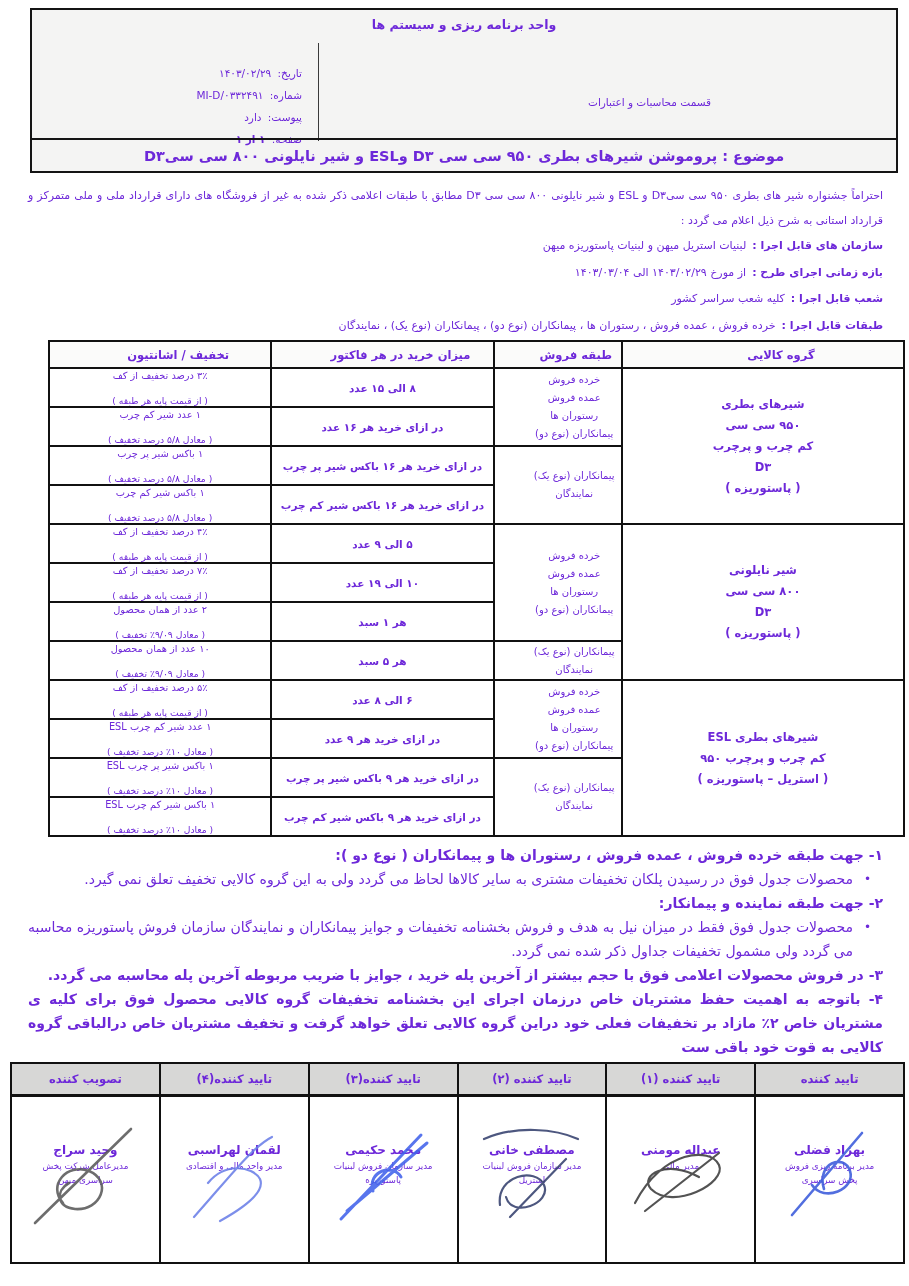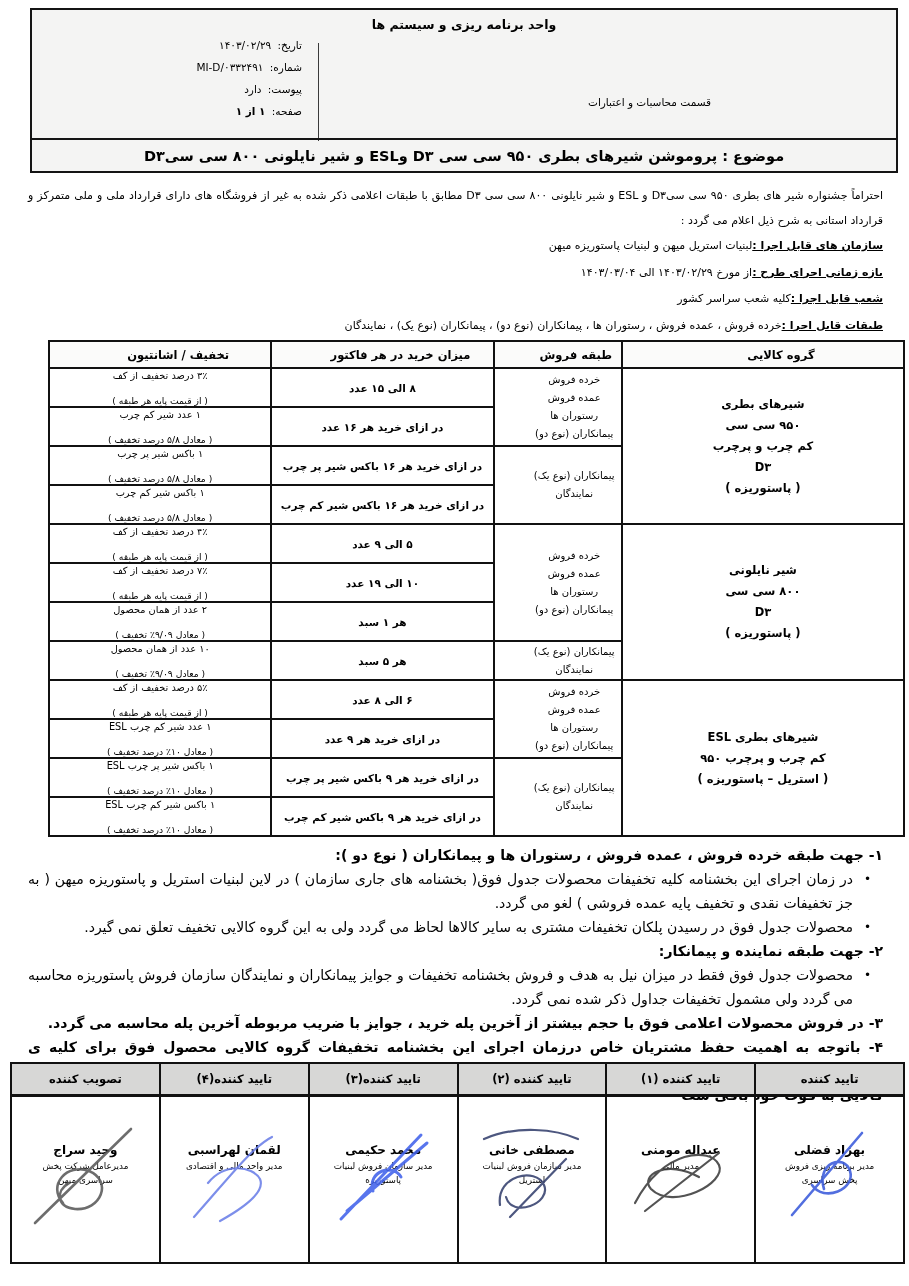--- a/index.html
+++ b/index.html
@@ -1,51 +1,51 @@
 <!DOCTYPE html>
 <html lang="fa" dir="rtl"><head>
 <meta charset="utf-8">
 <style>
   * { margin:0; padding:0; box-sizing:border-box; }
   html,body { background:#fff; }
   .page {
     position:relative; width:909px; height:1286px; background:#ffffff;
-    font-family:"DejaVu Sans", sans-serif; direction:rtl; color:#000000; overflow:hidden;
+    font-family:"DejaVu Sans", sans-serif; direction:rtl; color:#6d28d9; overflow:hidden;
   }
   
   .hdr-box {
     position:absolute; left:30px; top:8px; width:868px; height:165px;
     border:2.5px solid #141414; background:#f4f4f3;
   }
   .hdr-title {
     position:absolute; top:7px; left:0; right:0; text-align:center;
     font-weight:bold; font-size:12.5px;
   }
   .hdr-vline {
     position:absolute; left:286px; top:33px; height:98px; width:0;
     border-left:1.5px solid #3a3a3a;
   }
-  .hdr-meta { position:absolute; left:55px; top:24px; width:215px; text-align:right; }
+  .hdr-meta { position:absolute; left:55px; top:52px; width:215px; text-align:right; }
   .meta-line { font-size:10.5px; line-height:22px; white-space:nowrap; }
   .meta-line .v { padding-right:3px; }
   .meta-line .v.pg { font-weight:bold; }
   .hdr-dept {
     position:absolute; left:556px; top:86px; width:175px; text-align:left;
     font-size:10.5px;
   }
   .hdr-subject-row {
     position:absolute; left:0; right:0; bottom:0; height:33px;
     border-top:2px solid #141414; display:flex; align-items:center; justify-content:center;
   }
   .hdr-subject { font-weight:bold; font-size:14.5px; letter-spacing:0; }
   
   .body-block { position:absolute; left:28px; right:26px; top:183px; }
   .intro { font-size:11px; line-height:25px; text-align:justify; }
   .field { font-size:11px; line-height:26.5px; }
-  .f-label { font-weight:bold; text-decoration:underline; margin-left:0; }
+  .f-label { font-weight:bold; margin-left:6px; }
   
   .main-table {
     position:absolute; left:48px; top:340px; width:857px;
     border-collapse:collapse; table-layout:fixed;
   }
   .main-table th, .main-table td {
     border:2px solid #111; text-align:center; vertical-align:middle; overflow:hidden;
   }
   .main-table th { height:27px; font-size:11.5px; font-weight:bold; background:#fbfbfa;padding-left:36px; }
   .main-table tbody tr { height:39px; }
@@ -285,21 +285,20 @@
         <td class="disc-cell">
             <div class="d1">۱ باکس شیر کم چرب ESL</div>
             <div class="d2">( معادل ۱۰٪ درصد تخفیف )</div>
           </td>
       </tr>
     </tbody>
   </table>
 
   <div class="notes">
     <div class="note bold">۱- جهت طبقه خرده فروش ، عمده فروش ، رستوران ها و پیمانکاران ( نوع دو ):</div>
-    <div class="note bullet">در زمان اجرای این بخشنامه کلیه تخفیفات محصولات جدول فوق( بخشنامه های جاری سازمان ) در لاین لبنیات استریل و پاستوریزه میهن ( به جز تخفیفات نقدی و تخفیف پایه عمده فروشی ) لغو می گردد.</div>
     <div class="note bullet">محصولات جدول فوق در رسیدن پلکان تخفیفات مشتری به سایر کالاها لحاظ می گردد ولی به این گروه کالایی تخفیف تعلق نمی گیرد.</div>
     <div class="note bold">۲- جهت طبقه نماینده و پیمانکار:</div>
     <div class="note bullet">محصولات جدول فوق فقط در میزان نیل به هدف و فروش بخشنامه تخفیفات و جوایز پیمانکاران و نمایندگان سازمان فروش پاستوریزه محاسبه می گردد ولی مشمول تخفیفات جداول ذکر شده نمی گردد.</div>
     <div class="note bold">۳- در فروش محصولات اعلامی فوق با حجم بیشتر از آخرین پله خرید ، جوایز با ضریب مربوطه آخرین پله محاسبه می گردد.</div>
     <div class="note bold">۴- باتوجه به اهمیت حفظ مشتریان خاص درزمان اجرای این بخشنامه تخفیفات گروه کالایی محصول فوق برای کلیه ی مشتریان خاص ۲٪ مازاد بر تخفیفات فعلی خود دراین گروه کالایی تعلق خواهد گرفت و تخفیف مشتریان خاص درالباقی گروه کالایی به قوت خود باقی ست</div>
   </div>
 
   <table class="sig-table">
     <thead>
       <tr>

